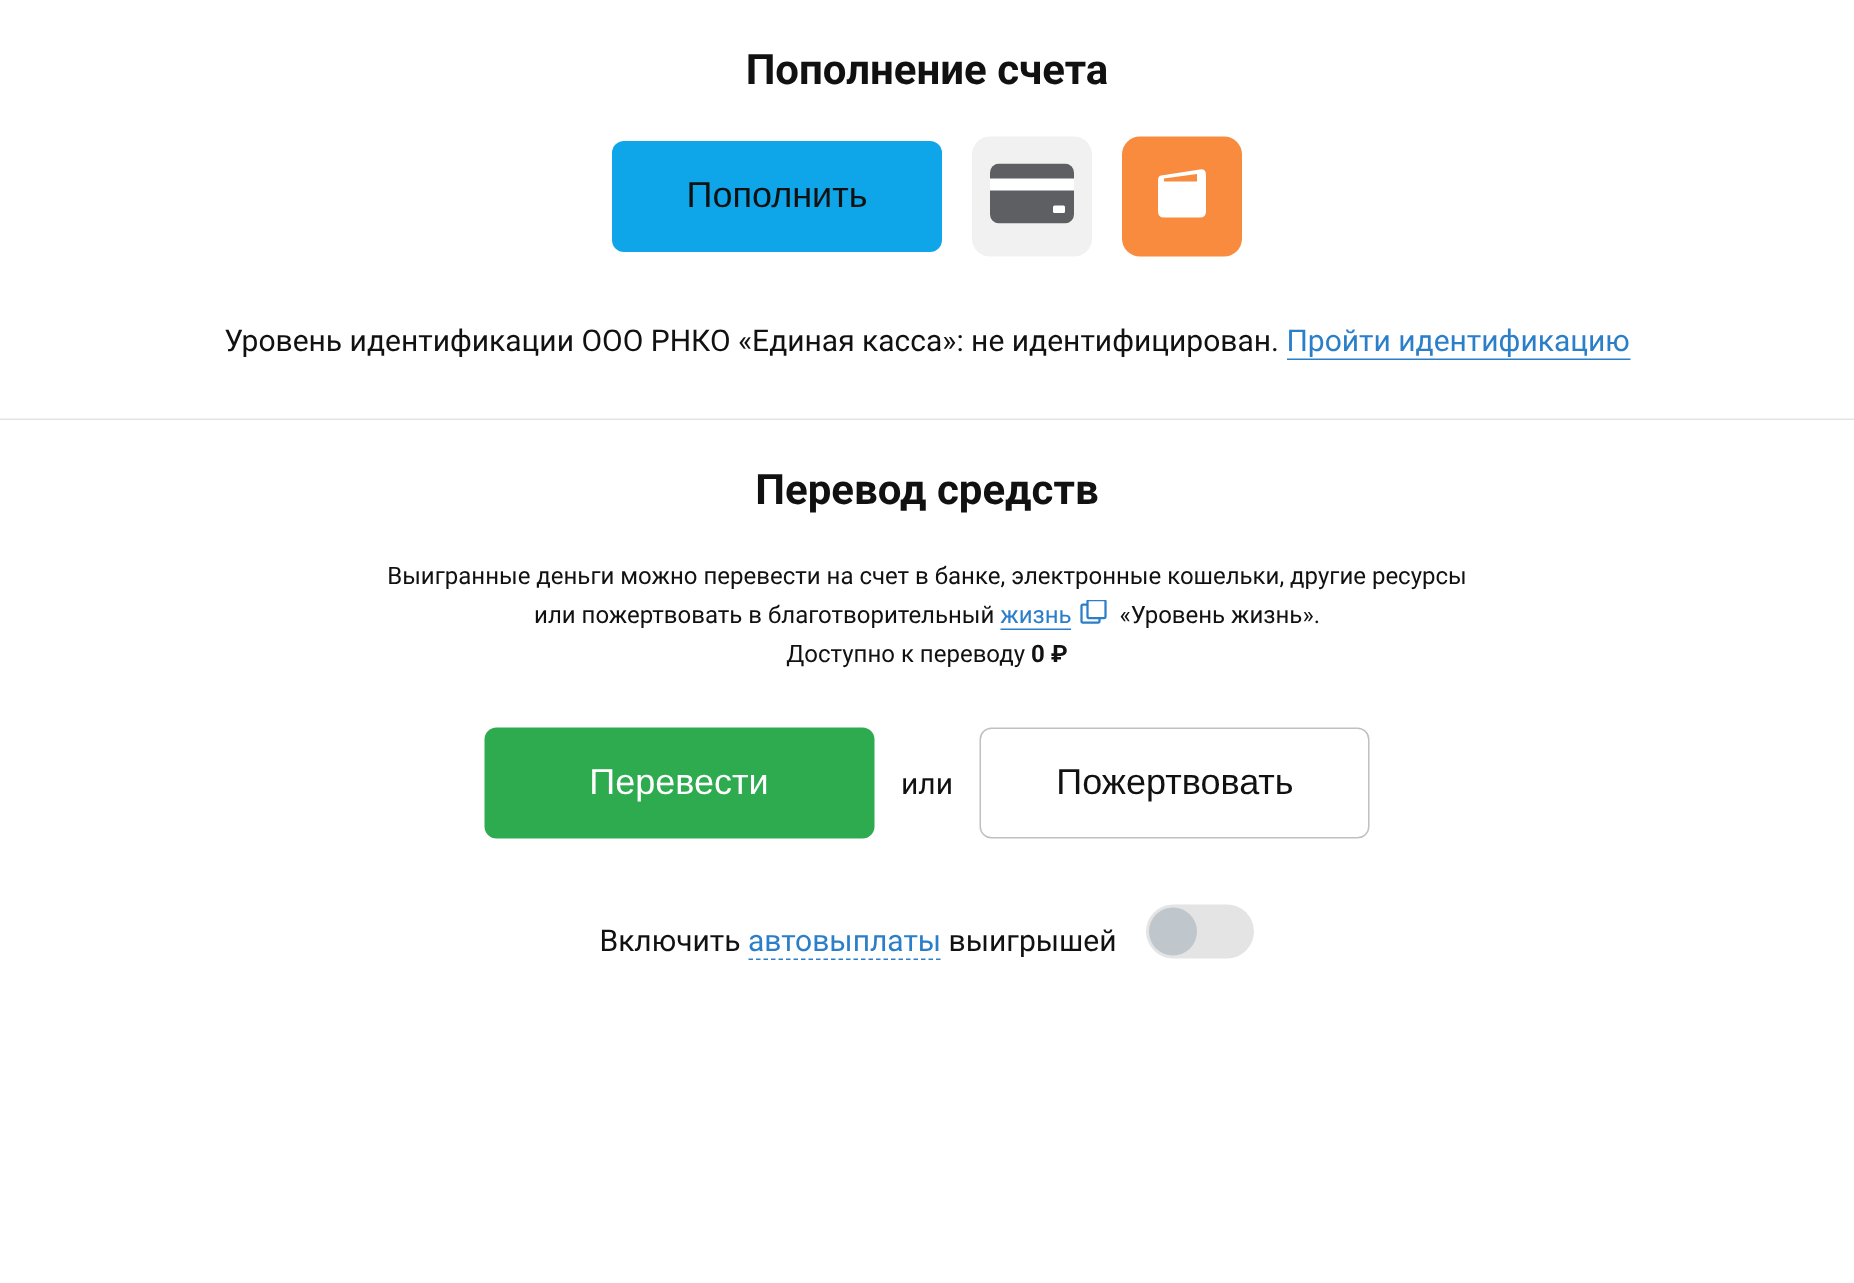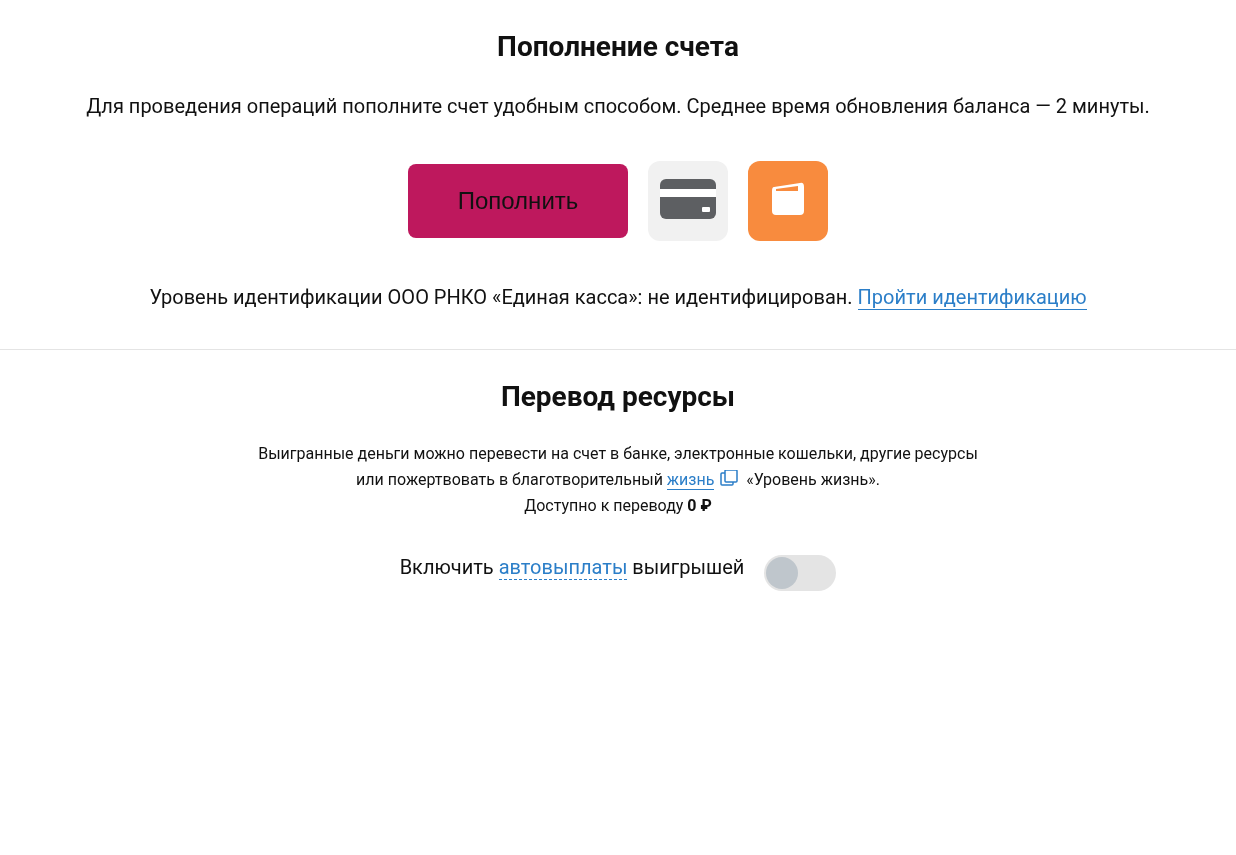--- a/index.html
+++ b/index.html
@@ -37,21 +37,21 @@
       height: 74px;
       min-width: 220px;
       padding: 0 36px;
       font-size: 24px;
       font-weight: 400;
       border-radius: 8px;
       cursor: pointer;
       border: none;
     }
     .btn-yellow {
-      background: #be185d;
+      background: #0ea5e9;
       color: #111;
     }
     .btn-green {
       background: #2eab4f;
       color: #fff;
       min-width: 260px;
     }
     .btn-outline {
       background: #fff;
       color: #111;
@@ -110,21 +110,21 @@
       justify-content: center;
       gap: 18px;
       margin-bottom: 44px;
     }
     .or-text {
       font-size: 20px;
       color: #111;
     }
     .autopay-row {
       display: flex;
-      align-items: flex-start;
+      align-items: flex-end;
       justify-content: center;
       gap: 20px;
       font-size: 20px;
       color: #111;
     }
     .dashed-link {
       color: #2b7ec8;
       text-decoration: none;
       border-bottom: 1px dashed #2b7ec8;
       cursor: pointer;
@@ -151,21 +151,20 @@
       vertical-align: middle;
       margin-left: 2px;
       margin-right: 4px;
     }
   </style>
 </head>
 <body>
 
 <div class="section">
   <h1 class="section-title">Пополнение счета</h1>
-  <p class="description">Для проведения операций пополните счет удобным способом. Среднее время обновления баланса — 2 минуты.</p>
 
   <div class="topup-row">
     <button class="btn btn-yellow">Пополнить</button>
 
     <div class="icon-tile gray">
       <span>
         <svg width="56" height="40" viewBox="0 0 56 40">
           <rect x="0" y="0" width="56" height="40" rx="6" fill="#5d5f62"></rect>
           <rect x="0" y="10" width="56" height="8" fill="#ffffff"></rect>
           <rect x="42" y="28" width="8" height="5" rx="1" fill="#ffffff"></rect>
@@ -185,37 +184,42 @@
 
   <p class="identity-text">
     <span>Уровень идентификации ООО РНКО «Единая касса»: не идентифицирован. </span>
     <a class="link">Пройти идентификацию</a>
   </p>
 </div>
 
 <hr class="divider">
 
 <div class="section">
-  <h1 class="section-title">Перевод ресурсы</h1>
+  <h1 class="section-title">Перевод средств</h1>
 
   <p class="transfer-desc">
     <span>Выигранные деньги можно перевести на счет в банке, электронные кошельки, другие ресурсы</span><br>
     <span>или пожертвовать в благотворительный </span>
     <a class="link">жизнь</a>
     <span class="ext-icon">
       <svg width="18" height="16" viewBox="0 0 18 16">
         <rect x="1" y="3" width="12" height="12" rx="1" fill="none" stroke="#2b7ec8" stroke-width="1.5"></rect>
         <rect x="5" y="0" width="12" height="12" rx="1" fill="#fff" stroke="#2b7ec8" stroke-width="1.5"></rect>
       </svg>
     </span>
     <span>«Уровень жизнь».</span><br>
     <span>Доступно к переводу </span>
     <span class="available">0 ₽</span>
   </p>
 
+  <div class="action-row">
+    <button class="btn btn-green">Перевести</button>
+    <span class="or-text">или</span>
+    <button class="btn btn-outline">Пожертвовать</button>
+  </div>
 
   <div class="autopay-row">
     <span>
       <span>Включить </span><a class="dashed-link">автовыплаты</a><span> выигрышей</span>
     </span>
     <div class="toggle">
       <div class="toggle-knob"></div>
     </div>
   </div>
 </div>

